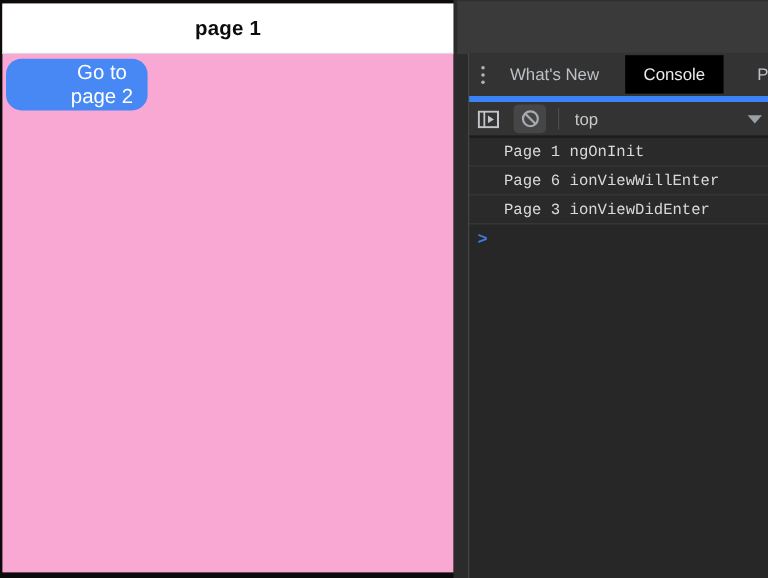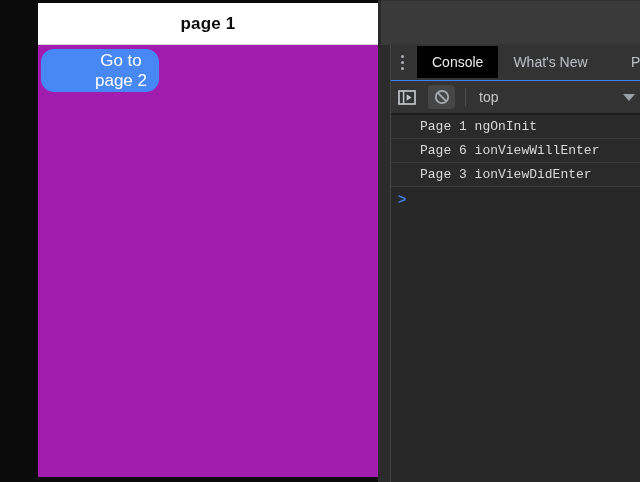--- a/index.html
+++ b/index.html
@@ -14,22 +14,21 @@
   .stage { position: relative; width: 640px; height: 482px; }
 
   
   .app-frame {
     position: absolute; left: 0; top: 0;
     width: 378px; height: 482px;
     background: #0b0b0b;
   }
   .app-screen {
     position: absolute; left: 2px; top: 3px; right: 0; bottom: 5px;
-    background: #a21caf;
-    margin-left: 36px;
+    background: #f9a8d4;
   }
   .app-header {
     height: 41px;
     background: #ffffff;
     border-bottom: 1px solid #dcdcdc;
     display: flex; align-items: center; justify-content: center;
   }
   .app-title {
     font-size: 17px; font-weight: bold; color: #0c0c0c; letter-spacing: .2px;
   }
@@ -85,21 +84,21 @@
     background: #000000; color: #ebebeb;
     height: 32px; margin-left: 7px;
   }
   .tab.partial {
     position: absolute; right: 0; top: 0;
     width: 9px; padding: 0; overflow: hidden; justify-content: flex-start;
   }
   .dt-toolbar {
     position: absolute; top: 80px; left: 0; right: 0; height: 33px;
     background: #333333;
-    border-top: 1px solid #3b82f6;
+    border-top: 5px solid #3b82f6;
     box-sizing: border-box;
     display: flex; align-items: center;
   }
   .tb-sidebar { margin-left: 8px; width: 18px; height: 15px; cursor: pointer; display: flex; }
   .tb-clear {
     margin-left: 12px; width: 27px; height: 24px;
     background: #464646; border-radius: 4px;
     display: flex; align-items: center; justify-content: center;
     cursor: pointer;
   }
@@ -156,22 +155,22 @@
   <div class="devtools">
     <div class="dt-topstrip"></div>
     <div class="dt-edge"></div>
 
     <div class="dt-tabbar">
       <div class="kebab">
         <i></i>
           <i></i>
           <i></i>
       </div>
+      <div class="tab">What's New</div>
       <div class="tab selected">Console</div>
-      <div class="tab">What's New</div>
       <div class="tab partial">P</div>
     </div>
 
     <div class="dt-toolbar">
       <span class="tb-sidebar">
         <svg width="18" height="15" viewBox="0 0 18 15">
           <rect x="1" y="1" width="16" height="13" fill="none" stroke="#c2c5c9" stroke-width="1.7"></rect>
           <line x1="5.6" y1="1" x2="5.6" y2="14" stroke="#c2c5c9" stroke-width="1.5"></line>
           <polygon points="8.6,4.3 13.6,7.5 8.6,10.7" fill="#c2c5c9"></polygon>
         </svg>

